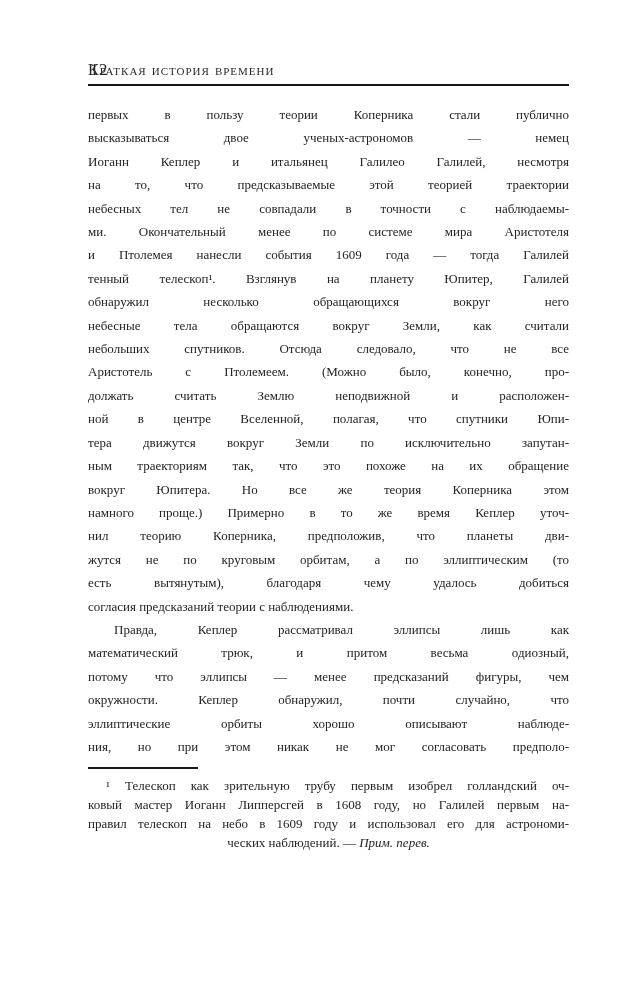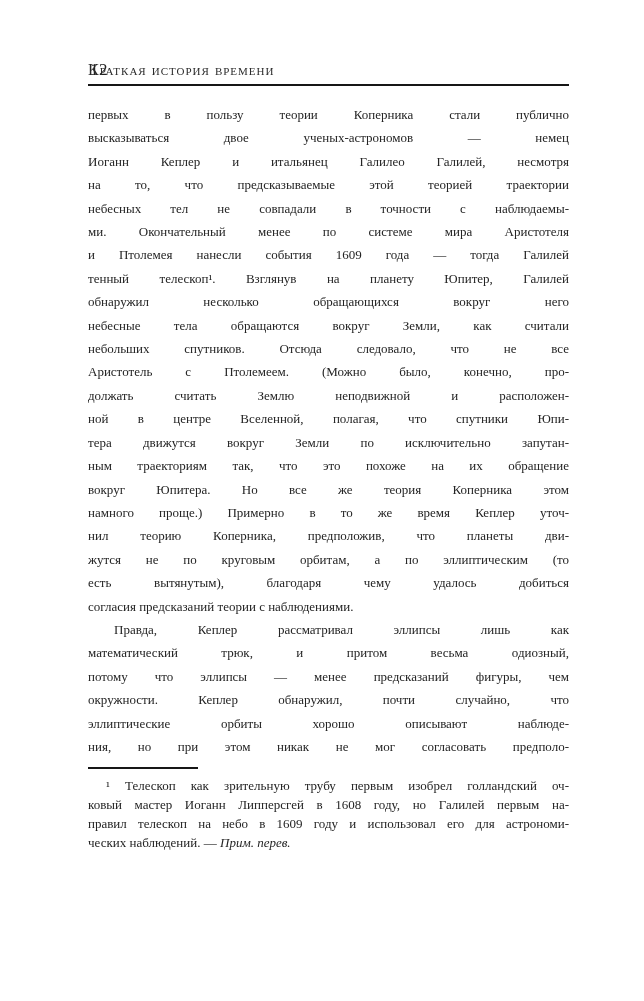--- a/index.html
+++ b/index.html
@@ -63,21 +63,21 @@
   }
   .fn-rule {
     width: 110px;
     height: 0;
     border-top: 2px solid #161616;
     margin-bottom: 7px;
   }
   .footnote .line { min-height: 19px; }
   .footnote .line.indent { text-indent: 18px; }
   .fn-last {
-    text-align: left;
+    text-align: center;
     min-height: 19px;
   }
   .fn-italic { font-style: italic; }
 </style>
 </head>
 <body>
 
 <div class="page">
   <div class="content">
 

